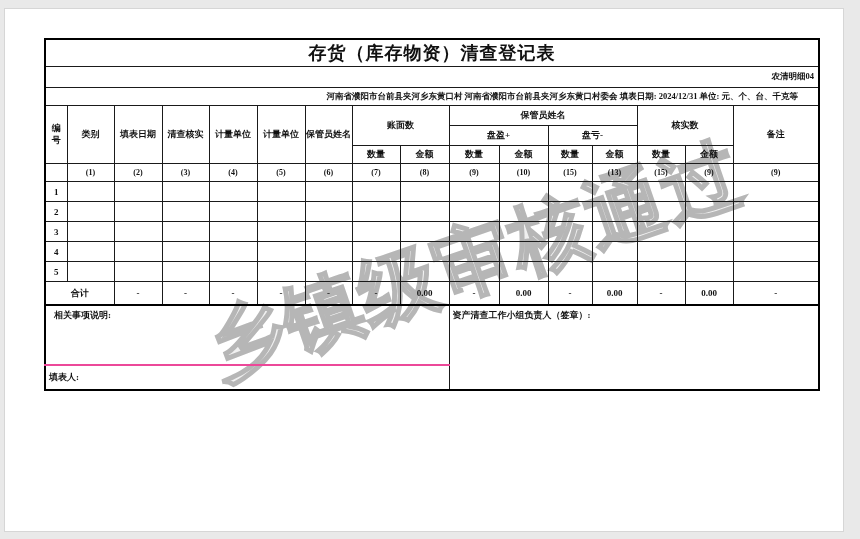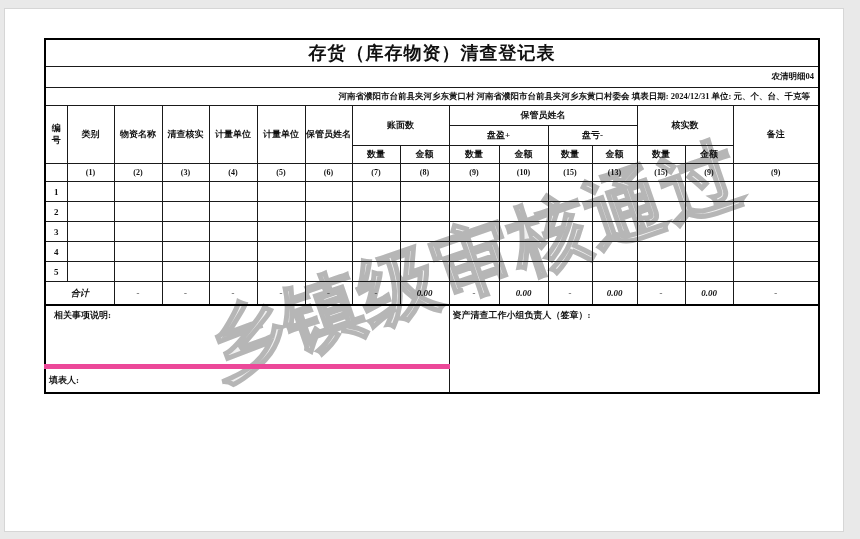--- a/index.html
+++ b/index.html
@@ -27,41 +27,41 @@
     border:2px solid #000;z-index:2;
     font-family:inherit;
   }
   table.form td{
     border:1px solid #1a1a1a;padding:0;margin:0;
     font-size:9px;font-weight:bold;color:#111;
     text-align:center;vertical-align:middle;overflow:hidden;
   }
   tr.title-row td{height:26px;font-size:18px;letter-spacing:1px;}
   tr.code-row td{height:20px;font-size:8.5px;text-align:right;padding-right:4px;}
-  tr.info-row td{height:17px;font-size:8.5px;text-align:right;padding-right:8px;}
+  tr.info-row td{height:17px;font-size:8.5px;text-align:right;padding-right:20px;}
   tr.hr1 td{height:19px;}
   tr.hr2 td{height:19px;}
   tr.hr3 td{height:17px;}
   tr.num-row td{height:17px;font-size:8px;}
   tr.data-row td{height:19px;}
-  tr.total-row td{height:22px;font-style:italic;}
+  tr.total-row td{height:22px;}
   td.no-col{white-space:pre-line;line-height:1.25;}
   td.amt{text-align:right;padding-right:3px;font-size:8.5px;}
   tr.notes-row td.notes{
     height:55px;text-align:left;vertical-align:top;
     padding:3px 0 0 8px;border-top:2px solid #000;
   }
   tr.notes-row td.signer{
     text-align:left;vertical-align:top;padding:3px 0 0 3px;
     border-top:2px solid #000;
     margin-left:24px;
   }
   tr.filler-row td.filler{
     height:23px;text-align:left;vertical-align:middle;
-    padding-left:3px;border-top:5px solid #ec4899;
+    padding-left:3px;border-top:2px solid #ec4899;
   }
 </style>
 </head>
 <body>
 
 <div class="page">
 
   <div class="watermark" style="-webkit-text-stroke: 2.5px rgb(182, 182, 182);">乡镇级审核通过</div>
 
   <table class="form">
@@ -94,21 +94,21 @@
     </tr>
 
     <tr class="info-row">
       <td colspan="16">河南省濮阳市台前县夹河乡东黄口村 河南省濮阳市台前县夹河乡东黄口村委会 填表日期: 2024/12/31 单位: 元、个、台、千克等</td>
     </tr>
 
     <tr class="hr1">
       <td rowspan="3" class="no-col">编
 号</td>
       <td rowspan="3">类别</td>
-      <td rowspan="3">物资名称</td>
+      <td rowspan="3">填表日期</td>
       <td rowspan="3">清查核实</td>
       <td rowspan="3">计量单位</td>
       <td rowspan="3">计量单位</td>
       <td rowspan="3">保管员姓名</td>
       <td rowspan="2" colspan="2">账面数</td>
       <td colspan="4">保管员姓名</td>
       <td rowspan="2" colspan="2">核实数</td>
       <td rowspan="3">备注</td>
     </tr>
 

